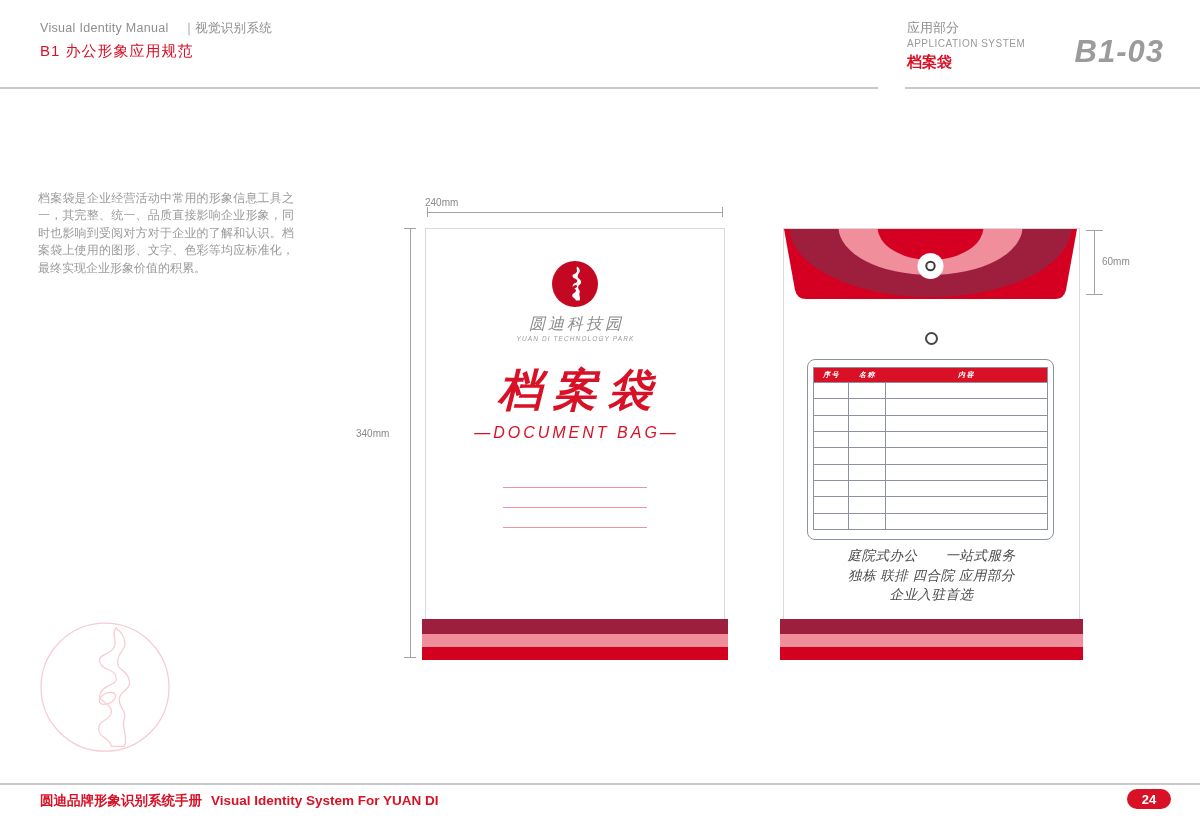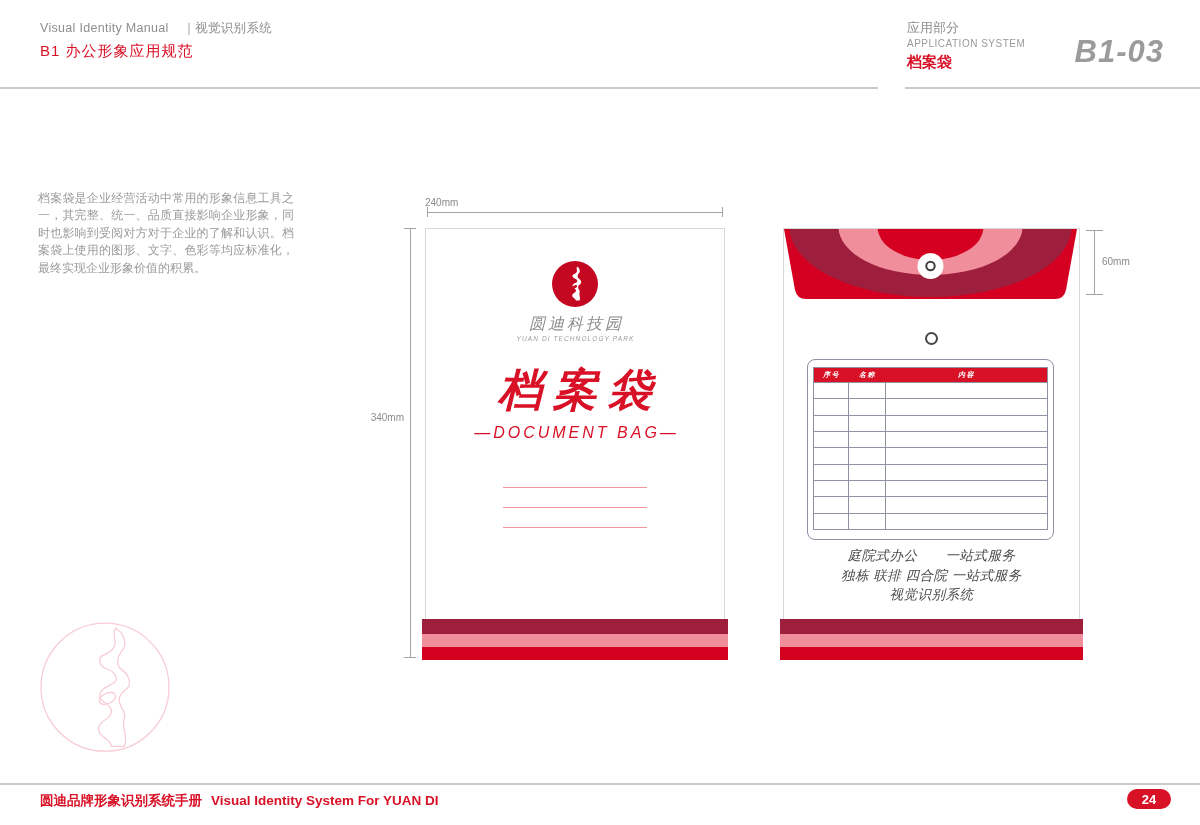--- a/index.html
+++ b/index.html
@@ -24,21 +24,21 @@
   .descr{left:38px;top:190px;width:256px;font-size:12px;line-height:17.4px;color:#9b9b9b;text-align:justify;}
 
   
   .dim-label{font-size:10px;color:#8a8a8a;}
   .dim-line{background:#a3a3a3;}
   .dim-top-label{left:425px;top:197px;width:300px;}
   .dim-top-line{left:427px;top:212px;width:296px;height:1px;}
   .dim-tick-v{width:1px;height:10px;top:207px;}
   .dim-left-line{left:410px;top:228px;width:1px;height:430px;}
   .dim-tick-h{width:12px;height:1px;left:404px;}
-  .dim-340{left:356px;top:412px;width:48px;text-align:right;}
+  .dim-340{left:356px;top:428px;width:48px;}
   .dim-60-line{left:1094px;top:230px;width:1px;height:65px;}
   .dim-60-cap{left:1086px;width:17px;height:1px;}
   .dim-60{left:1102px;top:256px;}
 
   
   .bag{background:#fff;border:1px solid #d9d9d9;width:295px;height:430px;font-style:italic;}
   .bag-front{left:425px;top:228px;width:298px;}
   .bag-back{left:783px;top:228px;}
   .stripes{position:absolute;left:-4px;right:-4px;bottom:-1px;}
   .stripe-maroon{height:15px;background:var(--maroon);}
@@ -202,22 +202,22 @@
           </div>
           <div class="trow">
             <div class="tcell c0"></div>
             <div class="tcell c1"></div>
             <div class="tcell c2"></div>
           </div>
         </div>
     </div>
     <div class="slogan">
         <div>庭院式办公　　一站式服务</div>
-        <div>独栋 联排 四合院 一站式服务</div>
-        <div>视觉识别系统</div>
+        <div>独栋 联排 四合院 应用部分</div>
+        <div>企业入驻首选</div>
       </div>
     <div class="stripes">
       <div class="stripe-maroon"></div>
       <div class="stripe-pink"></div>
       <div class="stripe-red"></div>
     </div>
   </div>
 
   <div class="abs dim-line dim-60-line"></div>
   <div class="abs dim-line dim-60-cap" style="top:230px;"></div>

